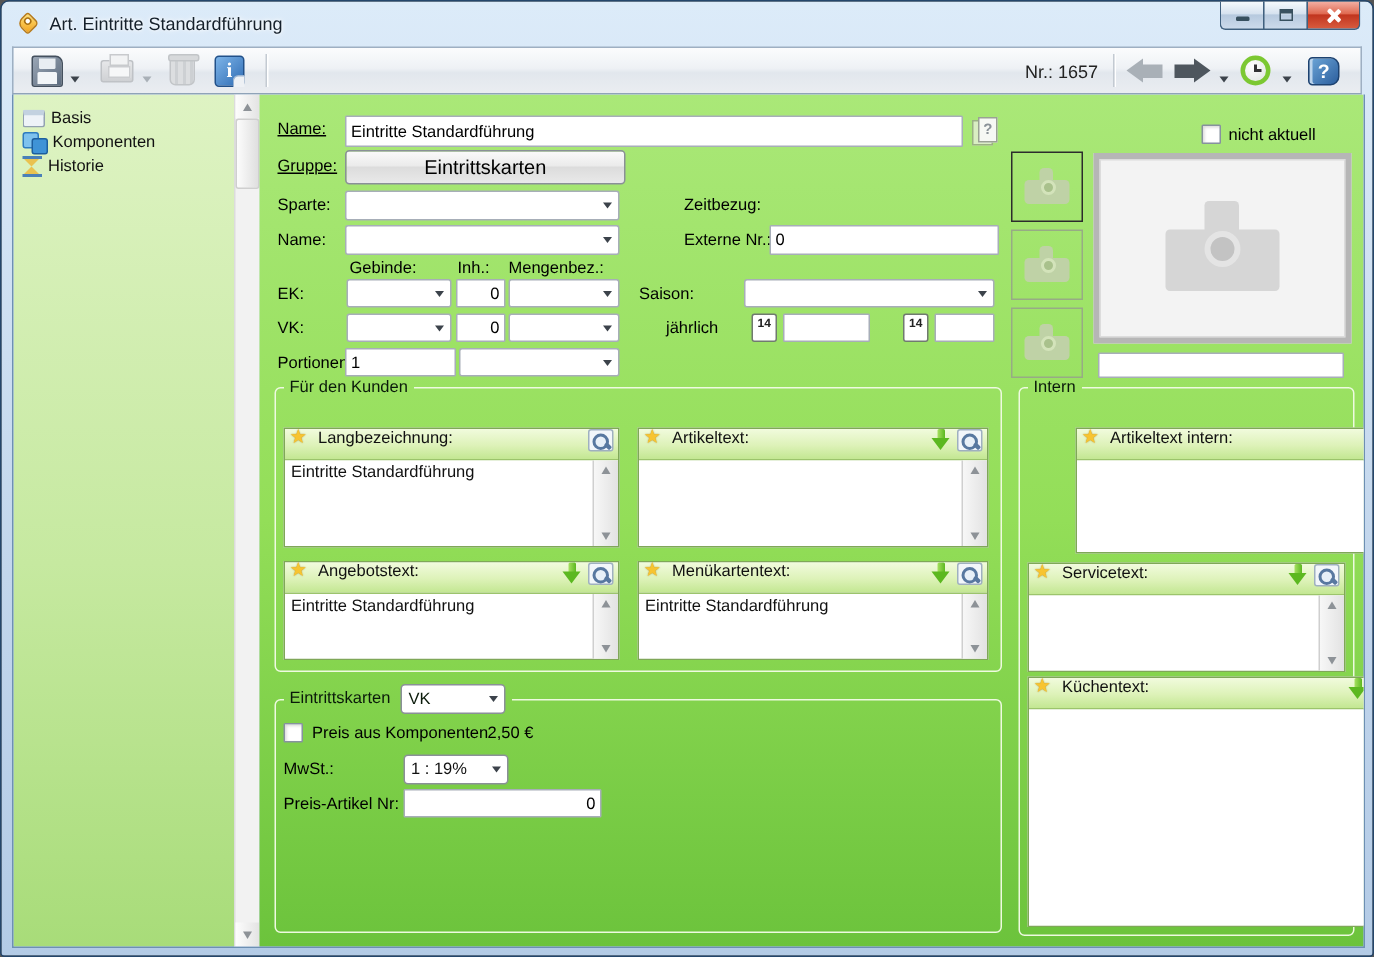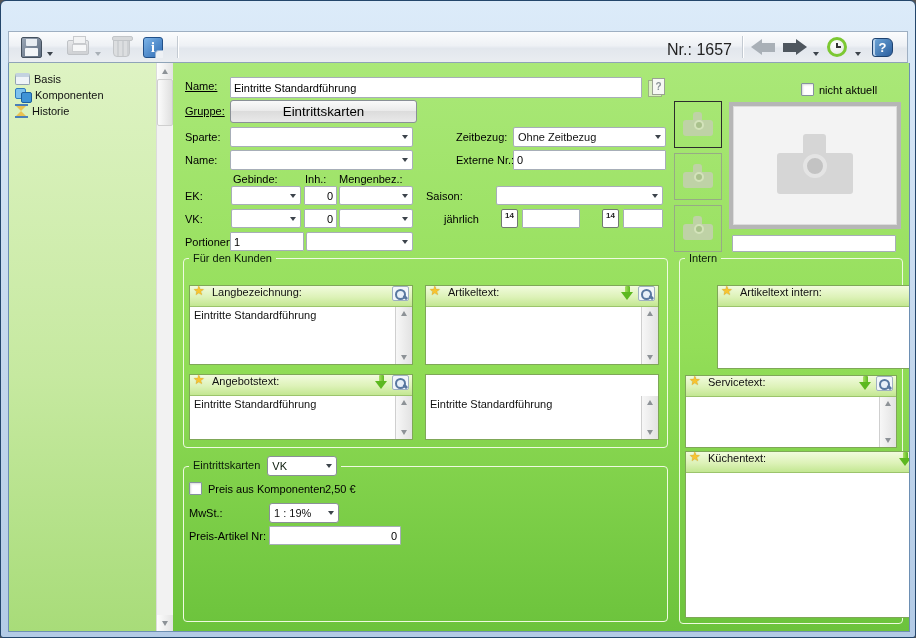--- a/index.html
+++ b/index.html
@@ -51,21 +51,21 @@
   .icon-trash-big { position:absolute; left:104px; top:6px; width:17px; height:19px;
     background:repeating-linear-gradient(90deg,#dcdee0 0 3px,#cdd0d3 3px 5px); border:1px solid #c2c5c8;
     border-radius:2px 2px 4px 4px; }
   .icon-trash-big::before { content:""; position:absolute; left:-2px; top:-3px; width:19px; height:3px; background:#d7d9db; border:1px solid #c2c5c8; border-radius:2px; }
   
   .icon-info { position:absolute; left:134px; top:5px; width:20px; height:21px;
     background:linear-gradient(135deg,#7db4e8,#2f6cb4); border:1px solid #215089; border-radius:3px;
     color:#fff; font:bold 14px "Liberation Serif", serif; text-align:center; line-height:19px; }
   .icon-info::after { content:""; position:absolute; right:-1px; bottom:-1px; width:7px; height:7px;
     background:#eef1f5; border-left:1px solid #9ab4d2; border-top:1px solid #9ab4d2; border-radius:4px 0 0 0; }
-  #record-number { position:absolute; right:175px; top:9px; font-size:16px; color:#222;text-align:right; }
+  #record-number { position:absolute; right:175px; top:9px; font-size:12px; color:#222;text-align:right; }
   
   .nav-arrow { position:absolute; top:9px; width:24px; height:13px; }
   .nav-arrow .head { position:absolute; top:-2px; width:0; height:0; border-top:8.5px solid transparent; border-bottom:8.5px solid transparent; }
   .nav-arrow .stem { position:absolute; top:2px; width:13px; height:9px; }
   .arrow-left .head { left:0; border-right:11px solid #a9b0b7; }
   .arrow-left .stem { left:11px; background:#a9b0b7; }
   .arrow-right .head { right:0; border-left:11px solid #4e565e; }
   .arrow-right .stem { right:11px; background:#4e565e; }
   
   .icon-history { position:absolute; right:60px; top:5px; width:20px; height:20px; border-radius:50%;
@@ -181,20 +181,33 @@
     border-top:1px solid #cfcfcf; display:flex; align-items:center; justify-content:space-between; padding:0 4px; }
   .pt-hthumb { width:68px; height:11px; background:linear-gradient(#fdfdfd,#dcdcdc); border:1px solid #c4c4c4; border-radius:2px; }
   
   #img-preview { position:absolute; left:556px; top:39px; width:172px; height:127px; background:#f3f3f3; border:4px solid #b6b6b6; box-shadow:inset 0 0 0 1px #dcdcdc; }
 </style>
 </head>
 <body>
 
 <div id="window">
 
+  <div id="titlebar">
+    <span class="icon-tag"></span>
+    <span id="window-title">Art. Eintritte Standardführung</span>
+    <div id="win-controls">
+      <div class="win-btn">
+          <span class="glyph-min"></span>
+        </div>
+      <div class="win-btn">
+          <span class="glyph-max"></span>
+        </div>
+      <div class="win-btn glyph-x"></div>
+    </div>
+  </div>
 
   <div id="toolbar">
     <span class="icon-floppy"></span>
     <span class="tb-caret" style="left:38px;"><span class="tri-down"></span></span>
     <span class="icon-printer"></span>
     <span class="tb-caret" style="left:86px;"><span class="tri-down dis"></span></span>
     <span class="icon-trash-big"></span>
     <span class="icon-info">i</span>
     <span class="tb-sep" style="left:168px;"></span>
     <span id="record-number">Nr.: 1657</span>
@@ -253,26 +266,20 @@
       <button class="btn" style="left:57px; top:37px; width:187px; height:23px;">Eintrittskarten</button>
 
       <span class="lbl" style="left:12px; top:68px;">Sparte:</span>
       <div class="combo" style="left:57px; top:64px; width:183px;">
         <span class="ct"></span>
           <span class="ca">
             <span class="tri-down"></span>
           </span>
       </div>
       <span class="lbl" style="left:283px; top:68px;">Zeitbezug:</span>
-      <div class="combo" style="left:340px; top:64px; width:153px;">
-        <span class="ct">Ohne Zeitbezug</span>
-          <span class="ca">
-            <span class="tri-down"></span>
-          </span>
-      </div>
 
       <span class="lbl" style="left:12px; top:91px;">Name:</span>
       <div class="combo" style="left:57px; top:87px; width:183px;">
         <span class="ct"></span>
           <span class="ca">
             <span class="tri-down"></span>
           </span>
       </div>
       <span class="lbl" style="left:283px; top:91px;">Externe Nr.:</span>
       <input class="tbx" style="left: 340px; top: 87px; width: 153px; height: 20px;" readonly="" value="0">
@@ -407,20 +414,26 @@
         <div class="tpanel-body">
           <div class="tpanel-text">Eintritte Standardführung</div>
           <div class="tp-vsb">
               <span class="tri-up-s"></span>
               <span class="tri-dn-s"></span>
             </div>
         </div>
       </div>
 
       <div class="tpanel" style="left:252px; top:311px; width:234px; height:66px;">
+        <div class="tpanel-head">
+          <span class="star"></span>
+          <span class="hl">Menükartentext:</span>
+          <span class="icon-garrow"></span>
+          <span class="icon-mag"></span>
+        </div>
         <div class="tpanel-body">
           <div class="tpanel-text">Eintritte Standardführung</div>
           <div class="tp-vsb">
               <span class="tri-up-s"></span>
               <span class="tri-dn-s"></span>
             </div>
         </div>
       </div>
 
       <fieldset class="grp" style="left:10px; top:393px; width:485px; height:166px;">

